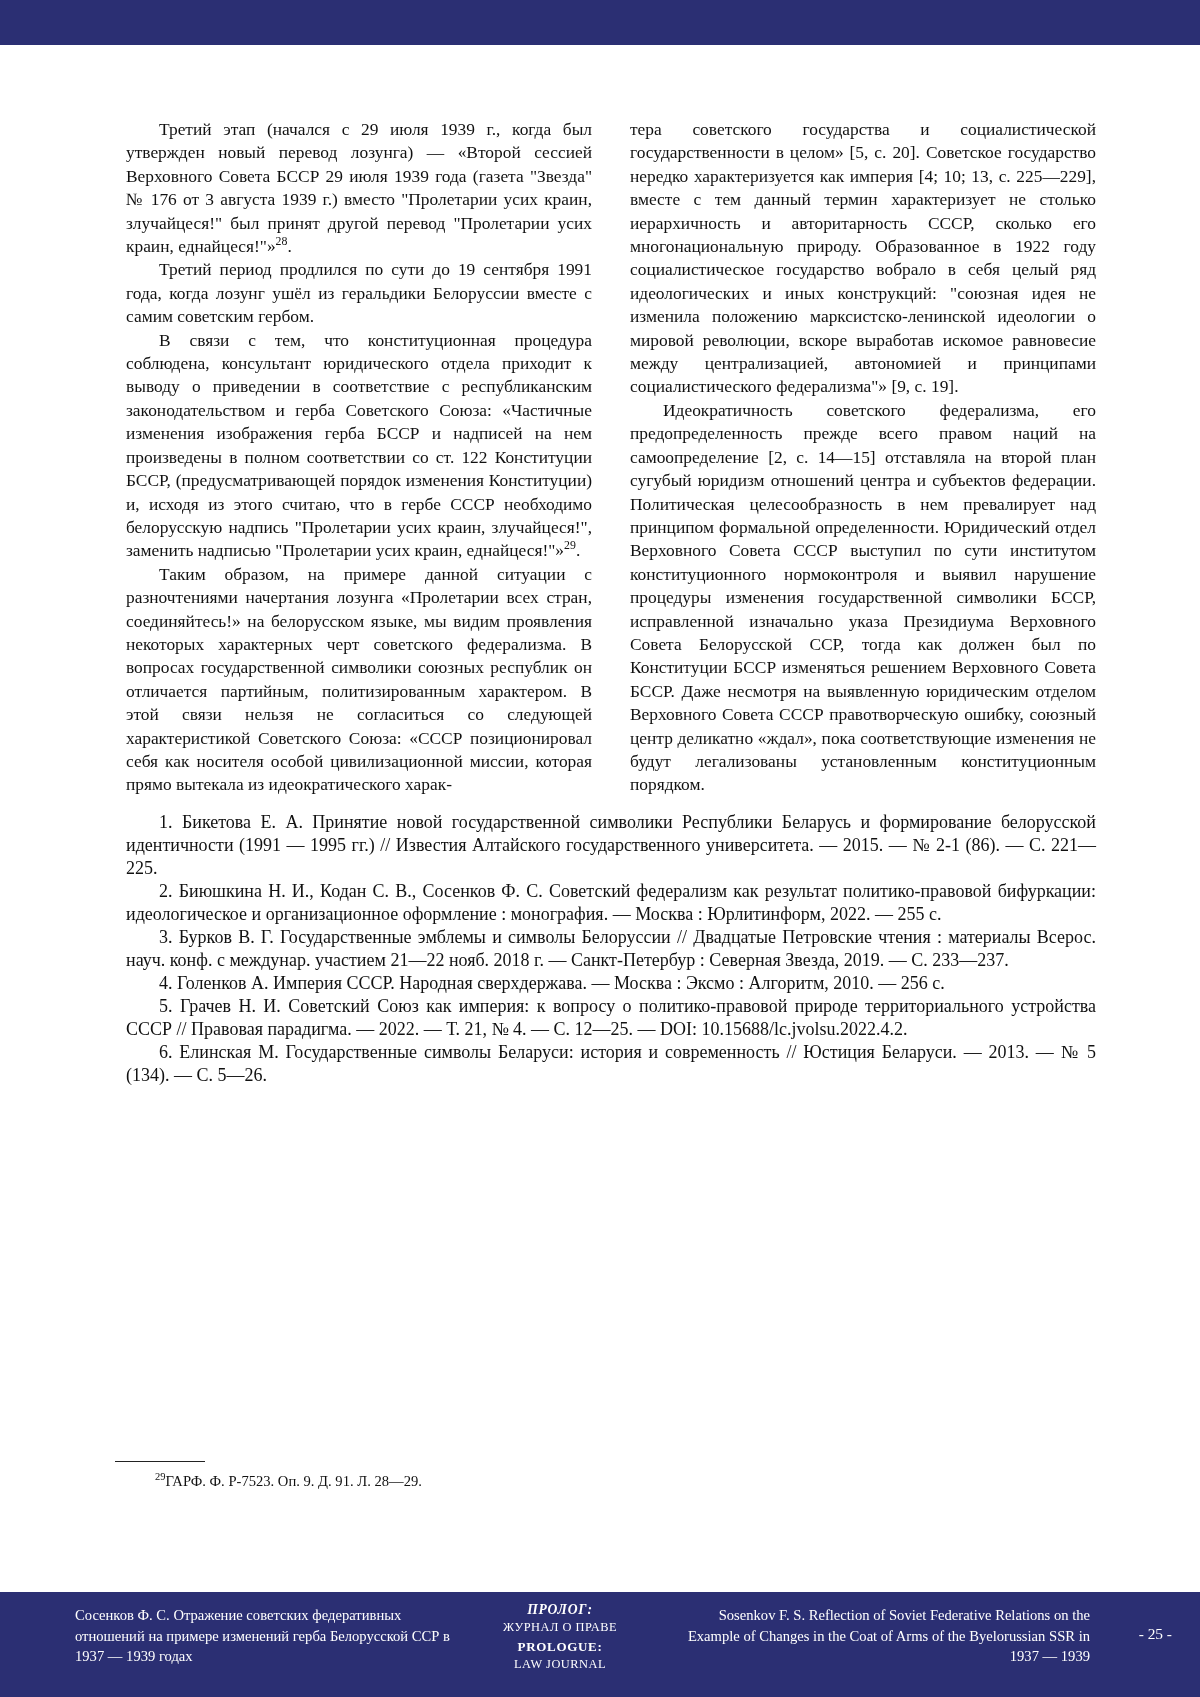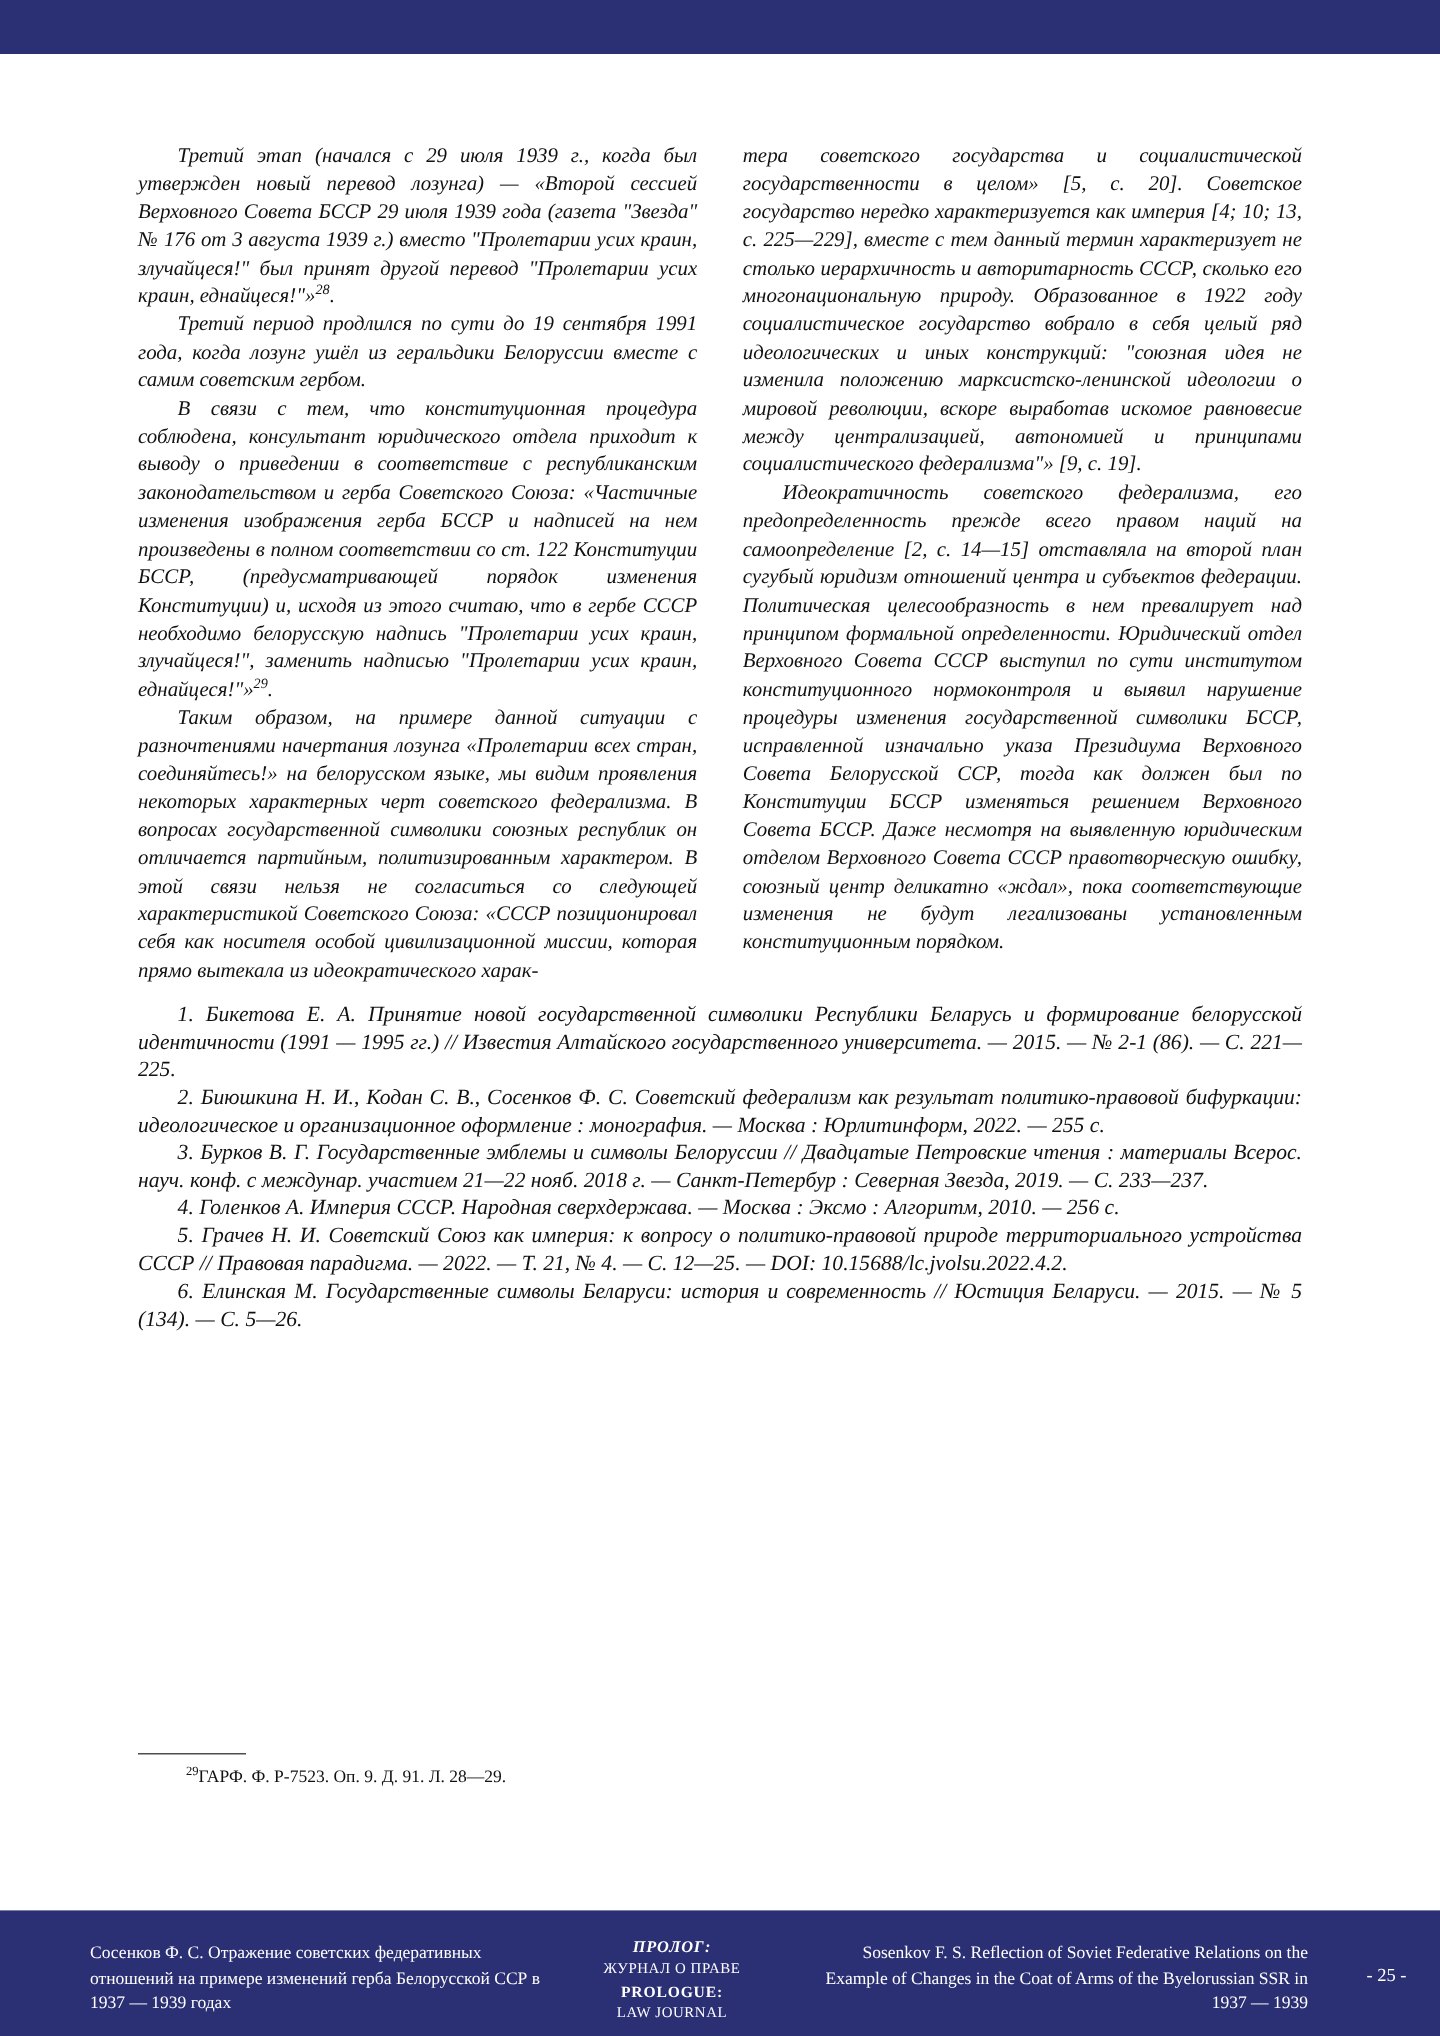--- a/index.html
+++ b/index.html
@@ -31,23 +31,22 @@
   .bottom-band {
     position: absolute;
     bottom: 0; left: 0;
     width: 1200px;
     height: 105px;
     background: #2b2f73;
   }
   .content {
     position: absolute;
     top: 118px;
-    left: 115px;
+    left: 126px;
     width: 970px;
-    font-style: italic;
   }
   .columns {
     display: flex;
     gap: 38px;
     width: 970px;
   }
   .col {
     width: 466px;
     font-size: 17.4px;
     line-height: 1.345;
@@ -102,21 +101,21 @@
     line-height: 1.35;
   }
   .footnotes p {
     margin: 0;
   }
   .footnotes sup {
     font-size: 0.72em;
   }
   .footer-inner {
     position: absolute;
-    bottom: 0; left: 0;
+    bottom: 13px; left: 0;
     width: 1200px;
     height: 105px;
     color: #ffffff;
   }
   .footer-left {
     position: absolute;
     left: 75px;
     top: 26px;
     width: 390px;
     font-size: 14.6px;
@@ -193,21 +192,21 @@
 
     </div>
 
 
     <div class="refs">
       <p>1. Бикетова Е. А. Принятие новой государственной символики Республики Беларусь и формирование белорусской идентичности (1991 — 1995 гг.) // Известия Алтайского государственного университета. — 2015. — № 2-1 (86). — С. 221—225.</p>
       <p>2. Биюшкина Н. И., Кодан С. В., Сосенков Ф. С. Советский федерализм как результат политико-правовой бифуркации: идеологическое и организационное оформление : монография. — Москва : Юрлитинформ, 2022. — 255 с.</p>
       <p>3. Бурков В. Г. Государственные эмблемы и символы Белоруссии // Двадцатые Петровские чтения : материалы Всерос. науч. конф. с междунар. участием 21—22 нояб. 2018 г. — Санкт-Петербур : Северная Звезда, 2019. — С. 233—237.</p>
       <p>4. Голенков А. Империя СССР. Народная сверхдержава. — Москва : Эксмо : Алгоритм, 2010. — 256 с.</p>
       <p>5. Грачев Н. И. Советский Союз как империя: к вопросу о политико-правовой природе территориального устройства СССР // Правовая парадигма. — 2022. — Т. 21, № 4. — С. 12—25. — DOI: 10.15688/lc.jvolsu.2022.4.2.</p>
-      <p>6. Елинская М. Государственные символы Беларуси: история и современность // Юстиция Беларуси. — 2015. — № 5 (134). — С. 5—26.</p>
+      <p>6. Елинская М. Государственные символы Беларуси: история и современность // Юстиция Беларуси. — 2013. — № 5 (134). — С. 5—26.</p>
     </div>
 
   </div>
 
   <div class="footnote-sep"></div>
 
   <div class="footnotes">
     <p><sup>29</sup><span>ГАРФ. Ф. Р-7523. Оп. 9. Д. 91. Л. 28—29.</span></p>
   </div>
 

